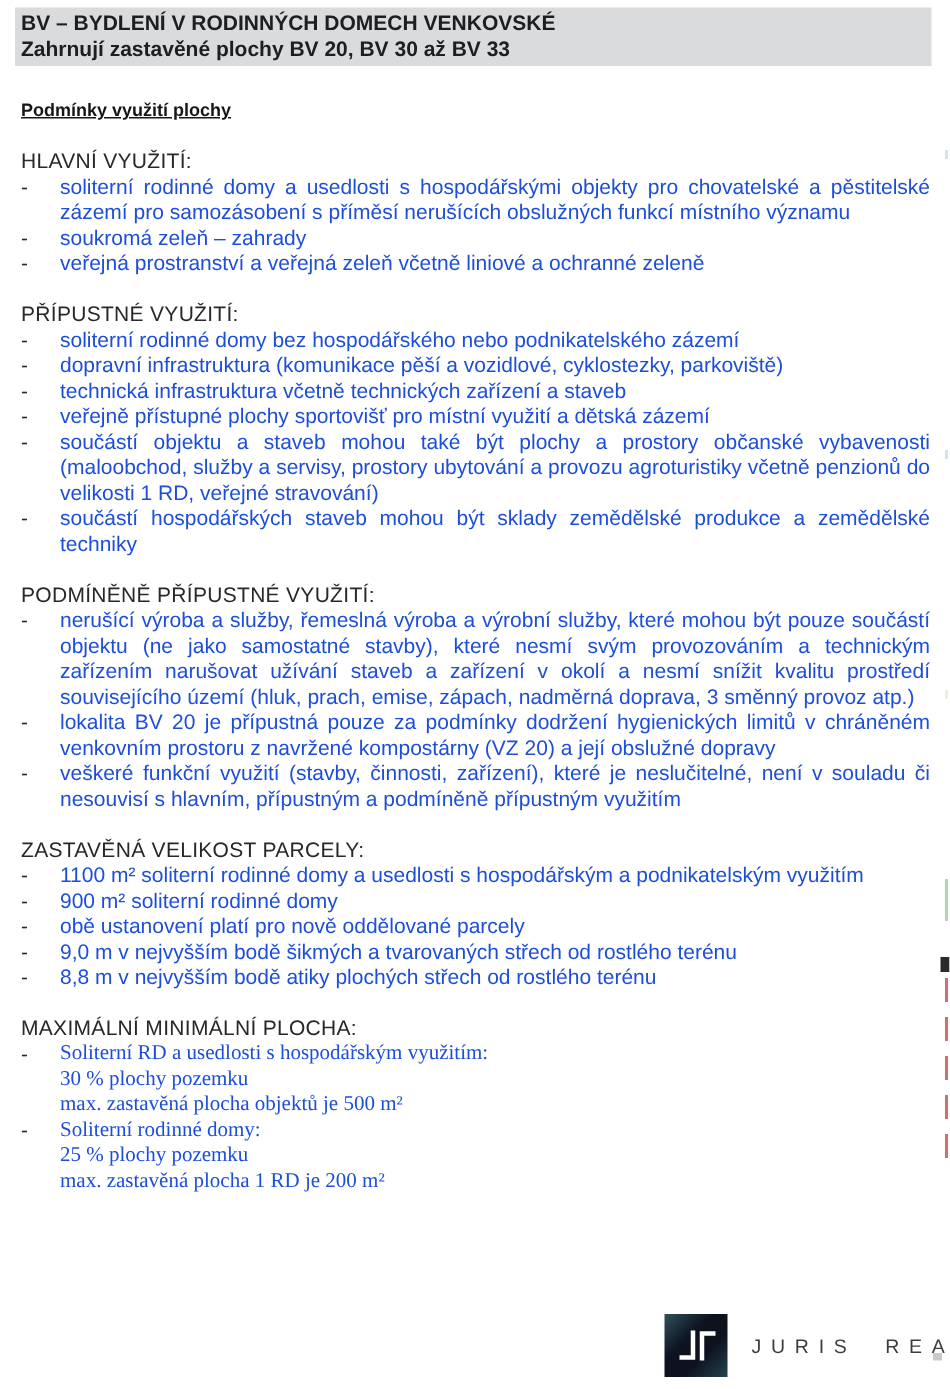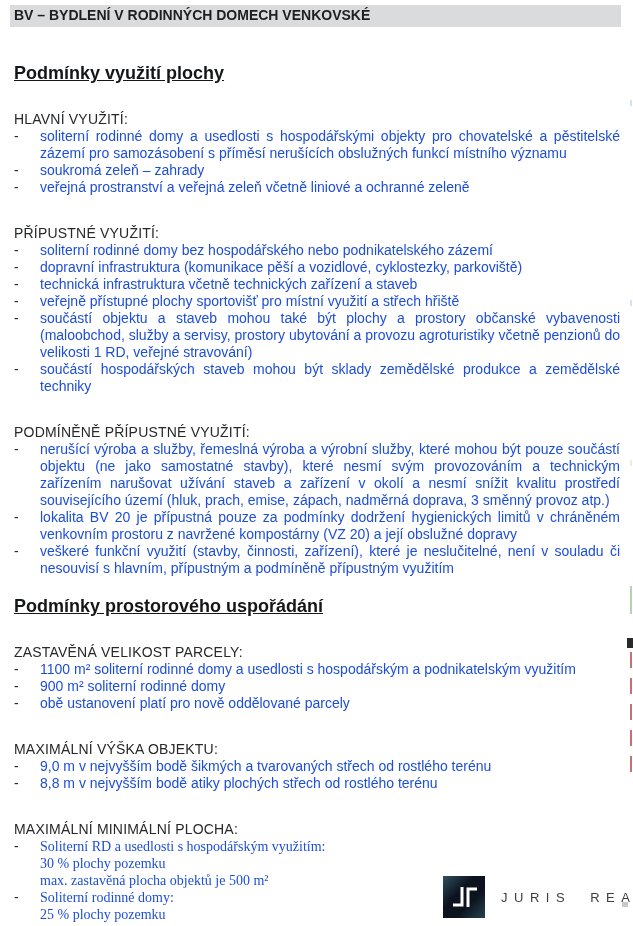--- a/index.html
+++ b/index.html
@@ -17,26 +17,26 @@
     padding:2px 6px 3px 4px;box-sizing:border-box;
   }
   .band div{
     font-size:14px;font-weight:bold;line-height:17px;color:#1c1e20;
     white-space:nowrap;overflow:hidden;
   }
 
   .content{position:absolute;left:14px;top:48px;width:606px;}
 
   .section-heading{
-    font-size:18px;font-weight:bold;text-decoration:underline;
+    font-size:12px;font-weight:bold;text-decoration:underline;
     color:#141618;margin:16px 0 0 0;line-height:18px;
   }
   .block-title{
     font-size:14px;font-weight:normal;letter-spacing:.2px;
-    color:#26282a;margin-top:28px;line-height:18px;
+    color:#26282a;margin-top:16px;line-height:18px;
   }
   .list{margin:0;}
   .item{display:flex;align-items:flex-start;}
   .marker{flex:0 0 26px;font-size:13.8px;line-height:17px;color:#26282a;}
   .item-text{
     flex:1;font-size:14px;line-height:17px;color:#1d4ed8;
     text-align:justify;
   }
   .item-text .line{text-align:left;font-family:Liberation Serif, serif;}
 
@@ -68,20 +68,21 @@
   .speck-yellow{background:#e4d89a;}
   .edge-gray{left:622px;top:902px;width:6px;height:5px;background:#b9bcbe;opacity:.8;}
 </style>
 </head>
 <body>
 
 <div class="page">
 
   <div class="band">
     <div>BV – BYDLENÍ V RODINNÝCH DOMECH VENKOVSKÉ</div>
+    <div>Zahrnují zastavěné plochy BV 20, BV 30 až BV 33</div>
   </div>
 
   <div class="content">
 
     <div class="section-heading">Podmínky využití plochy</div>
 
     <div class="block-title">HLAVNÍ VYUŽITÍ:</div>
     <div class="list">
       <div class="item">
         <span class="marker">-</span>
@@ -106,21 +107,21 @@
       <div class="item">
         <span class="marker">-</span>
         <div class="item-text">dopravní infrastruktura (komunikace pěší a vozidlové, cyklostezky, parkoviště)</div>
       </div>
       <div class="item">
         <span class="marker">-</span>
         <div class="item-text">technická infrastruktura včetně technických zařízení a staveb</div>
       </div>
       <div class="item">
         <span class="marker">-</span>
-        <div class="item-text">veřejně přístupné plochy sportovišť pro místní využití a střech hřiště</div>
+        <div class="item-text">veřejně přístupné plochy sportovišť pro místní využití a dětská zázemí</div>
       </div>
       <div class="item">
         <span class="marker">-</span>
         <div class="item-text">součástí objektu a staveb mohou také být plochy a prostory občanské vybavenosti (maloobchod, služby a servisy, prostory ubytování a provozu agroturistiky včetně penzionů do velikosti 1 RD, veřejné stravování)</div>
       </div>
       <div class="item">
         <span class="marker">-</span>
         <div class="item-text">součástí hospodářských staveb mohou být sklady zemědělské produkce a zemědělské techniky</div>
       </div>
     </div>
@@ -137,39 +138,37 @@
       </div>
     </div>
 
     <div class="list">
       <div class="item">
         <span class="marker">-</span>
         <div class="item-text">veškeré funkční využití (stavby, činnosti, zařízení), které je neslučitelné, není v souladu či nesouvisí s hlavním, přípustným a podmíněně přípustným využitím</div>
       </div>
     </div>
 
-    <div class="section-heading" style="margin-top:20px">Podmínky prostorového uspořádání</div>
 
     <div class="block-title">ZASTAVĚNÁ VELIKOST PARCELY:</div>
     <div class="list">
       <div class="item">
         <span class="marker">-</span>
         <div class="item-text">1100 m² soliterní rodinné domy a usedlosti s hospodářským a podnikatelským využitím</div>
       </div>
       <div class="item">
         <span class="marker">-</span>
         <div class="item-text">900 m² soliterní rodinné domy</div>
       </div>
       <div class="item">
         <span class="marker">-</span>
         <div class="item-text">obě ustanovení platí pro nově oddělované parcely</div>
       </div>
     </div>
 
-    <div class="block-title">MAXIMÁLNÍ VÝŠKA OBJEKTU:</div>
     <div class="list">
       <div class="item">
         <span class="marker">-</span>
         <div class="item-text">9,0 m v nejvyšším bodě šikmých a tvarovaných střech od rostlého terénu</div>
       </div>
       <div class="item">
         <span class="marker">-</span>
         <div class="item-text">8,8 m v nejvyšším bodě atiky plochých střech od rostlého terénu</div>
       </div>
     </div>

